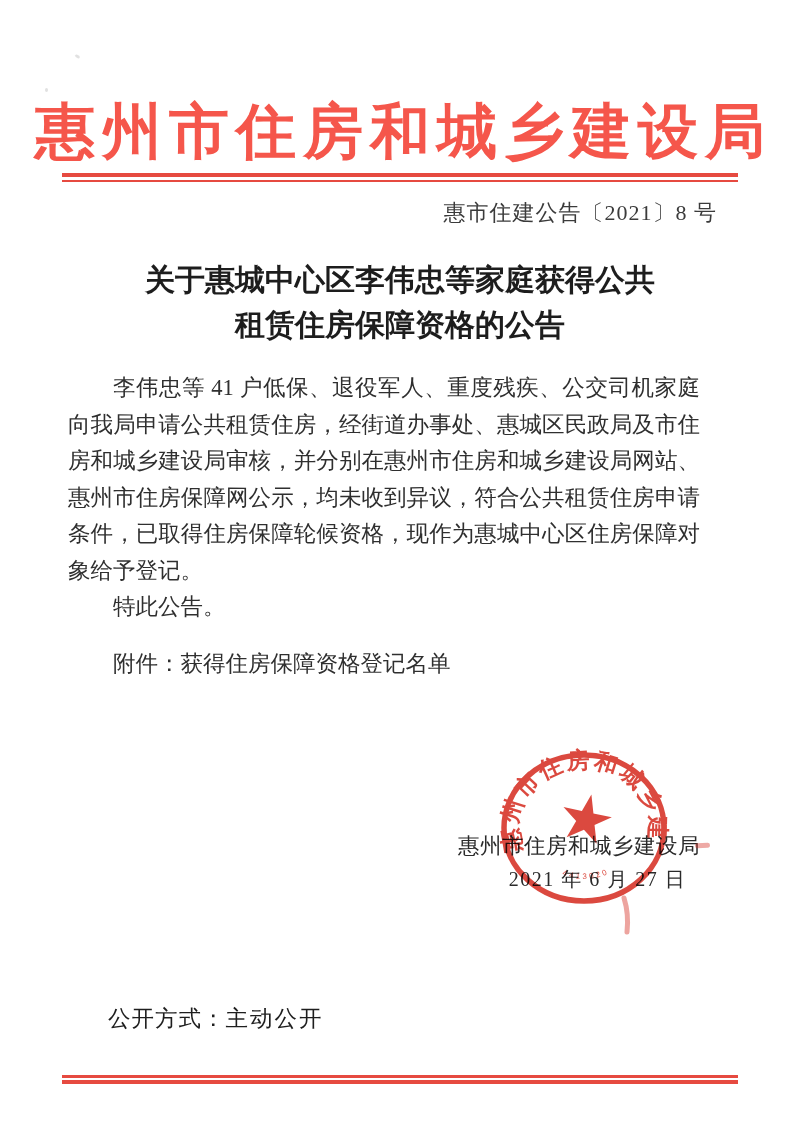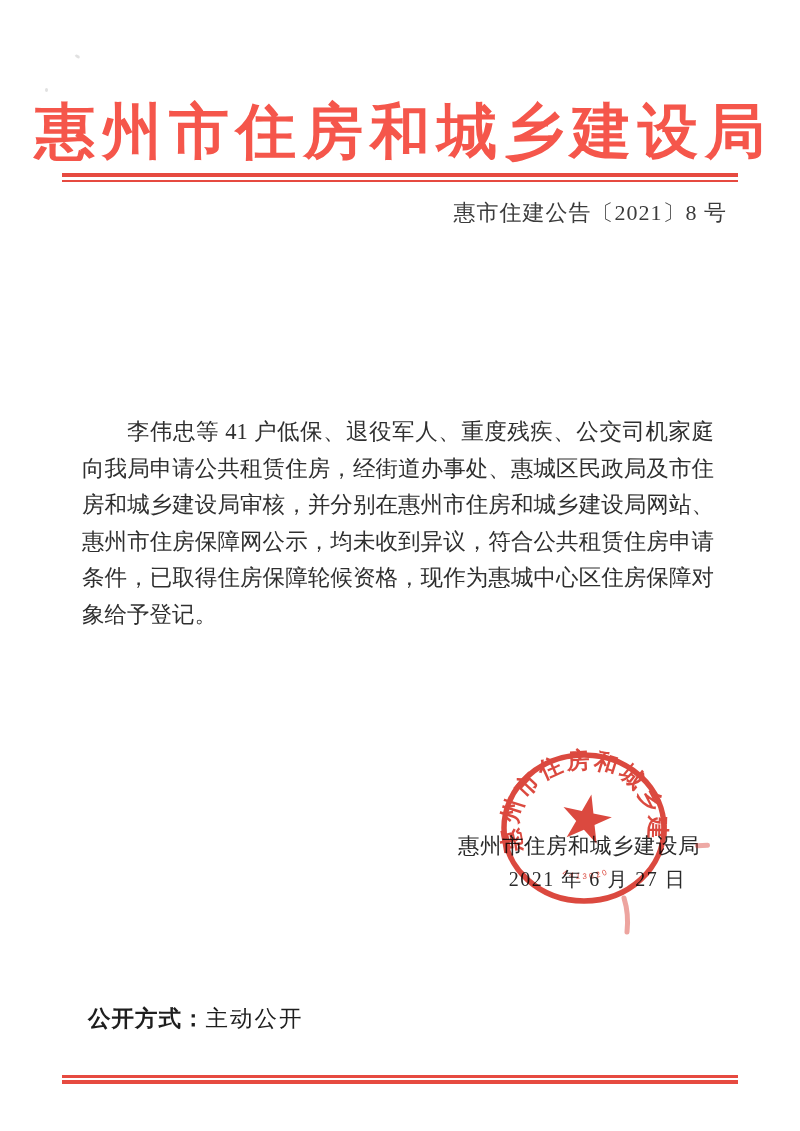--- a/index.html
+++ b/index.html
@@ -23,35 +23,35 @@
     text-align:center;
     font-size:60px;font-weight:bold;
     letter-spacing:7px;padding-left:7px;box-sizing:border-box;
     color:var(--header-red);
     white-space:nowrap;
   }
   .rule-top{position:absolute;top:173px;left:62px;width:676px;}
   .rule-top .thick{height:4px;background:var(--rule-red);}
   .rule-top .thin{height:2px;background:var(--rule-red);margin-top:3px;}
   .doc-number{
-    position:absolute;top:198px;right:73px;
+    position:absolute;top:198px;right:83px;
     font-size:22px;letter-spacing:1px;color:#3b3b3b;
     white-space:nowrap;
   }
   
   .doc-title{
     position:absolute;top:257px;left:0;width:100%;
     text-align:center;font-size:30px;font-weight:bold;
     line-height:45px;color:#1d1d1d;
   }
   
   .body-text{
-    position:absolute;top:370px;left:82px;width:632px;
+    position:absolute;top:370px;left:68px;width:632px;
     font-size:22.5px;line-height:36.5px;
-    text-align:justify;color:var(--ink);margin-top:44px;
+    text-align:justify;color:var(--ink);
   }
   .body-text p{margin:0;text-indent:2em;}
   .body-text p.attachment{margin-top:20px;}
   
   .signature-name{
     position:absolute;top:831px;left:458px;
     font-size:21.5px;letter-spacing:0.5px;color:#2a2a2a;white-space:nowrap;
   }
   .signature-date{
     position:absolute;top:866px;left:490px;width:215px;
@@ -64,21 +64,21 @@
   }
   .seal-dash{
     position:absolute;top:843px;left:695px;width:15px;height:5px;
     background:var(--seal-red);opacity:0.4;border-radius:3px;transform:rotate(-4deg);
   }
   
   .footer-method{
     position:absolute;top:1003px;left:88px;
     font-size:22.5px;color:#1e1e1e;white-space:nowrap;
   }
-  .footer-method .label{font-family:"Liberation Sans", sans-serif;font-weight:bold;letter-spacing:1px;}
+  .footer-method .label{font-family:"Liberation Sans", sans-serif;font-weight:normal;letter-spacing:1px;margin-left:20px;}
   .footer-method .value{font-family:"Liberation Serif", serif;letter-spacing:2px;margin-top:8px;}
   .rule-bottom{position:absolute;top:1075px;left:62px;width:676px;}
   .rule-bottom .thin{height:3px;background:var(--rule-red);}
   .rule-bottom .thick{height:4px;background:var(--rule-red);margin-top:2px;}
   
   .speck{position:absolute;background:#c9c9c9;opacity:0.55;border-radius:50%;}
   .speck.s1{top:55px;left:75px;width:5px;height:3px;transform:rotate(30deg);}
   .speck.s2{top:88px;left:45px;width:3px;height:4px;}
 </style>
 </head>
@@ -91,23 +91,29 @@
 
   <div class="agency-header">惠州市住房和城乡建设局</div>
 
   <div class="rule-top">
     <div class="thick"></div>
     <div class="thin"></div>
   </div>
 
   <div class="doc-number">惠市住建公告〔2021〕8 号</div>
 
+  <div class="doc-title">
+    <div>关于惠城中心区李伟忠等家庭获得公共</div>
+    <div>租赁住房保障资格的公告</div>
+  </div>
 
   <div class="body-text">
     <p>李伟忠等 41 户低保、退役军人、重度残疾、公交司机家庭向我局申请公共租赁住房，经街道办事处、惠城区民政局及市住房和城乡建设局审核，并分别在惠州市住房和城乡建设局网站、惠州市住房保障网公示，均未收到异议，符合公共租赁住房申请条件，已取得住房保障轮候资格，现作为惠城中心区住房保障对象给予登记。</p>
+    <p>特此公告。</p>
+    <p class="attachment">附件：获得住房保障资格登记名单</p>
   </div>
 
   <div class="signature-name">惠州市住房和城乡建设局</div>
   <div class="signature-date">2021 年 6 月 27 日</div>
 
   <svg class="seal" viewBox="0 0 176 200" xmlns="http://www.w3.org/2000/svg">
     <defs>
       <path id="sealArcTop" d="M 28.2 105.4 A 66 60 0 1 1 147.8 105.4" fill="none"></path>
       <path id="sealArcBottom" d="M 64.3 126.2 A 56 51 0 0 0 111.7 126.2" fill="none"></path>
     </defs>

